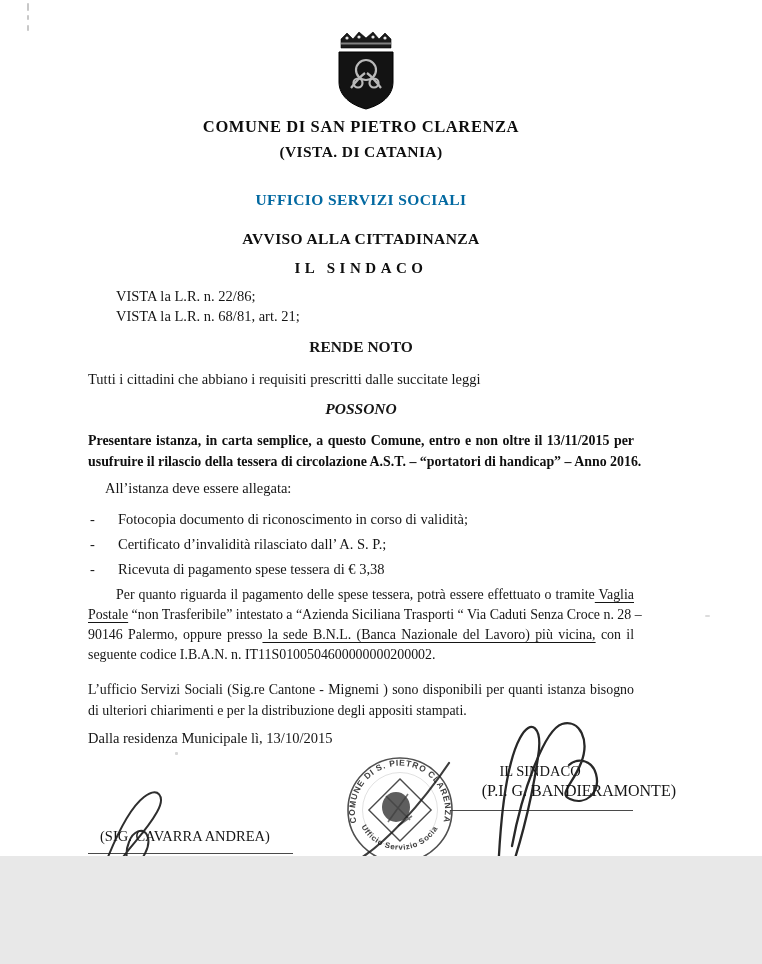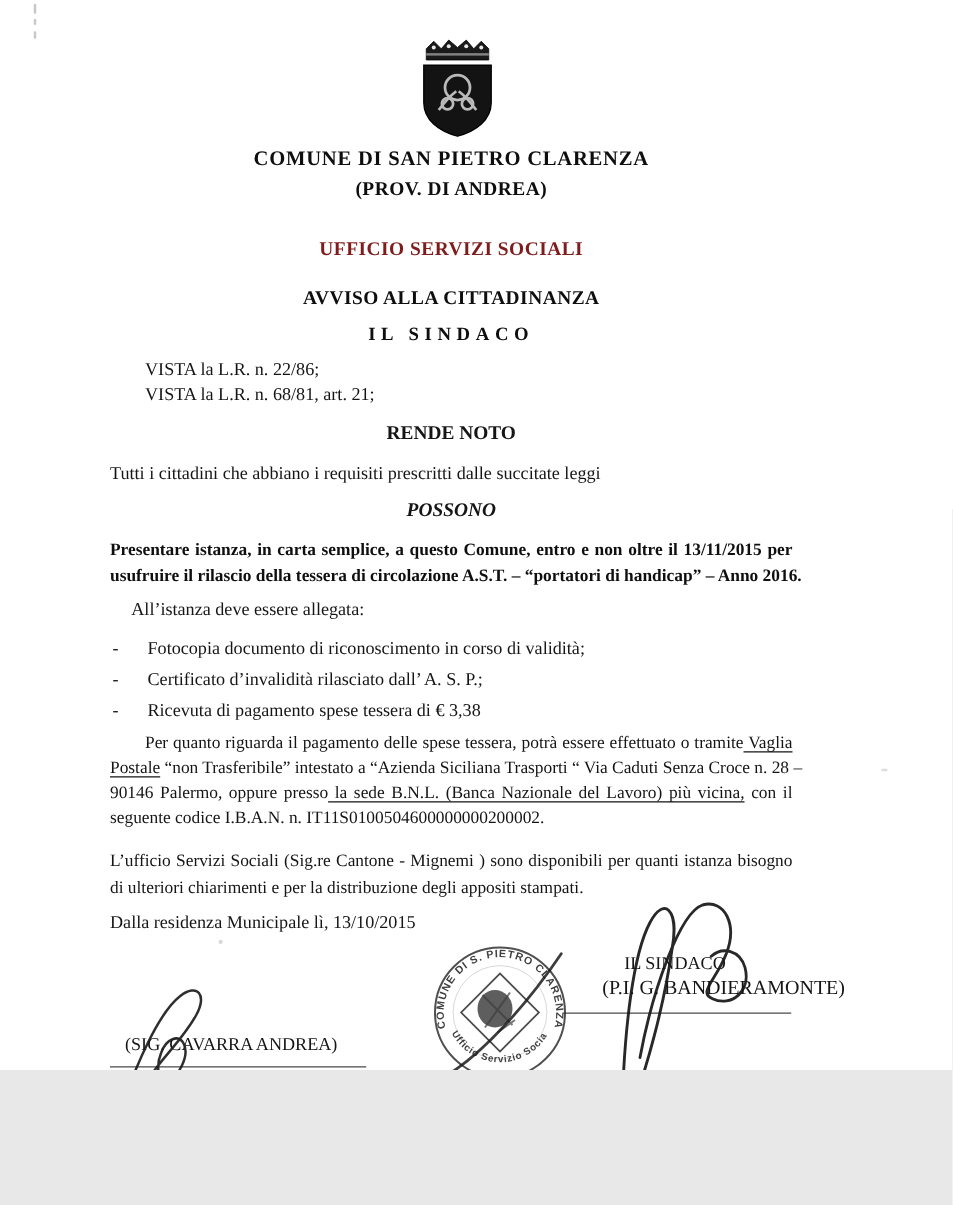--- a/index.html
+++ b/index.html
@@ -8,21 +8,21 @@
     background:#ffffff;overflow:hidden;
     font-family:"Liberation Serif","DejaVu Serif",serif;
     color:#151515;
   }
   .abs{position:absolute;}
   .col{left:88px;width:546px;}
   .ctr{text-align:center;}
   .b{font-weight:bold;}
   .h-commune{top:117px;font-size:16.5px;letter-spacing:.6px;color:#0e0e0e;}
   .h-prov{top:143px;font-size:15.5px;letter-spacing:.4px;color:#0e0e0e;}
-  .h-office{top:191px;font-size:15.5px;letter-spacing:.4px;color:#7f1d1d;}
+  .h-office{top:191px;font-size:15.5px;letter-spacing:.4px;color:#0369a1;}
   .h-avviso{top:230px;font-size:15.5px;letter-spacing:.4px;color:#0e0e0e;}
   .h-sindaco{top:260px;font-size:15px;letter-spacing:4.5px;color:#0e0e0e;}
   .body-sm{font-size:14.5px;line-height:20px;}
   .premises{top:286px;margin-left:28px;}
   .h-rende{top:338px;font-size:15.5px;}
   .eligibility{top:369px;}
   .h-possono{top:400px;font-size:15.5px;font-style:italic;}
   .app-para{top:430px;font-size:13.9px;font-weight:bold;line-height:21px;color:#0f0f0f;}
   .attach-intro{top:478px;padding-left:17px;}
   .attach-list{top:509px;}
@@ -70,21 +70,21 @@
         <circle cx="55" cy="44" r="10"></circle>
         <path d="M 40,62 C 46,54 50,50 54,47"></path>
         <path d="M 70,62 C 64,54 60,50 56,47"></path>
         <circle cx="47" cy="57" r="4.5"></circle>
         <circle cx="63" cy="57" r="4.5"></circle>
       </g>
     </svg>
   </div>
 
   <div class="abs col ctr b h-commune">COMUNE DI SAN PIETRO CLARENZA</div>
-  <div class="abs col ctr b h-prov">(PROV. DI ANDREA)</div>
+  <div class="abs col ctr b h-prov">(VISTA. DI CATANIA)</div>
   <div class="abs col ctr b h-office">UFFICIO SERVIZI SOCIALI</div>
   <div class="abs col ctr b h-avviso">AVVISO ALLA CITTADINANZA</div>
   <div class="abs col ctr b h-sindaco">IL SINDACO</div>
 
   <div class="abs col body-sm premises">
     <div>VISTA la L.R. n. 22/86;</div>
     <div>VISTA la L.R. n. 68/81, art. 21;</div>
   </div>
 
   <div class="abs col ctr b h-rende">RENDE NOTO</div>

